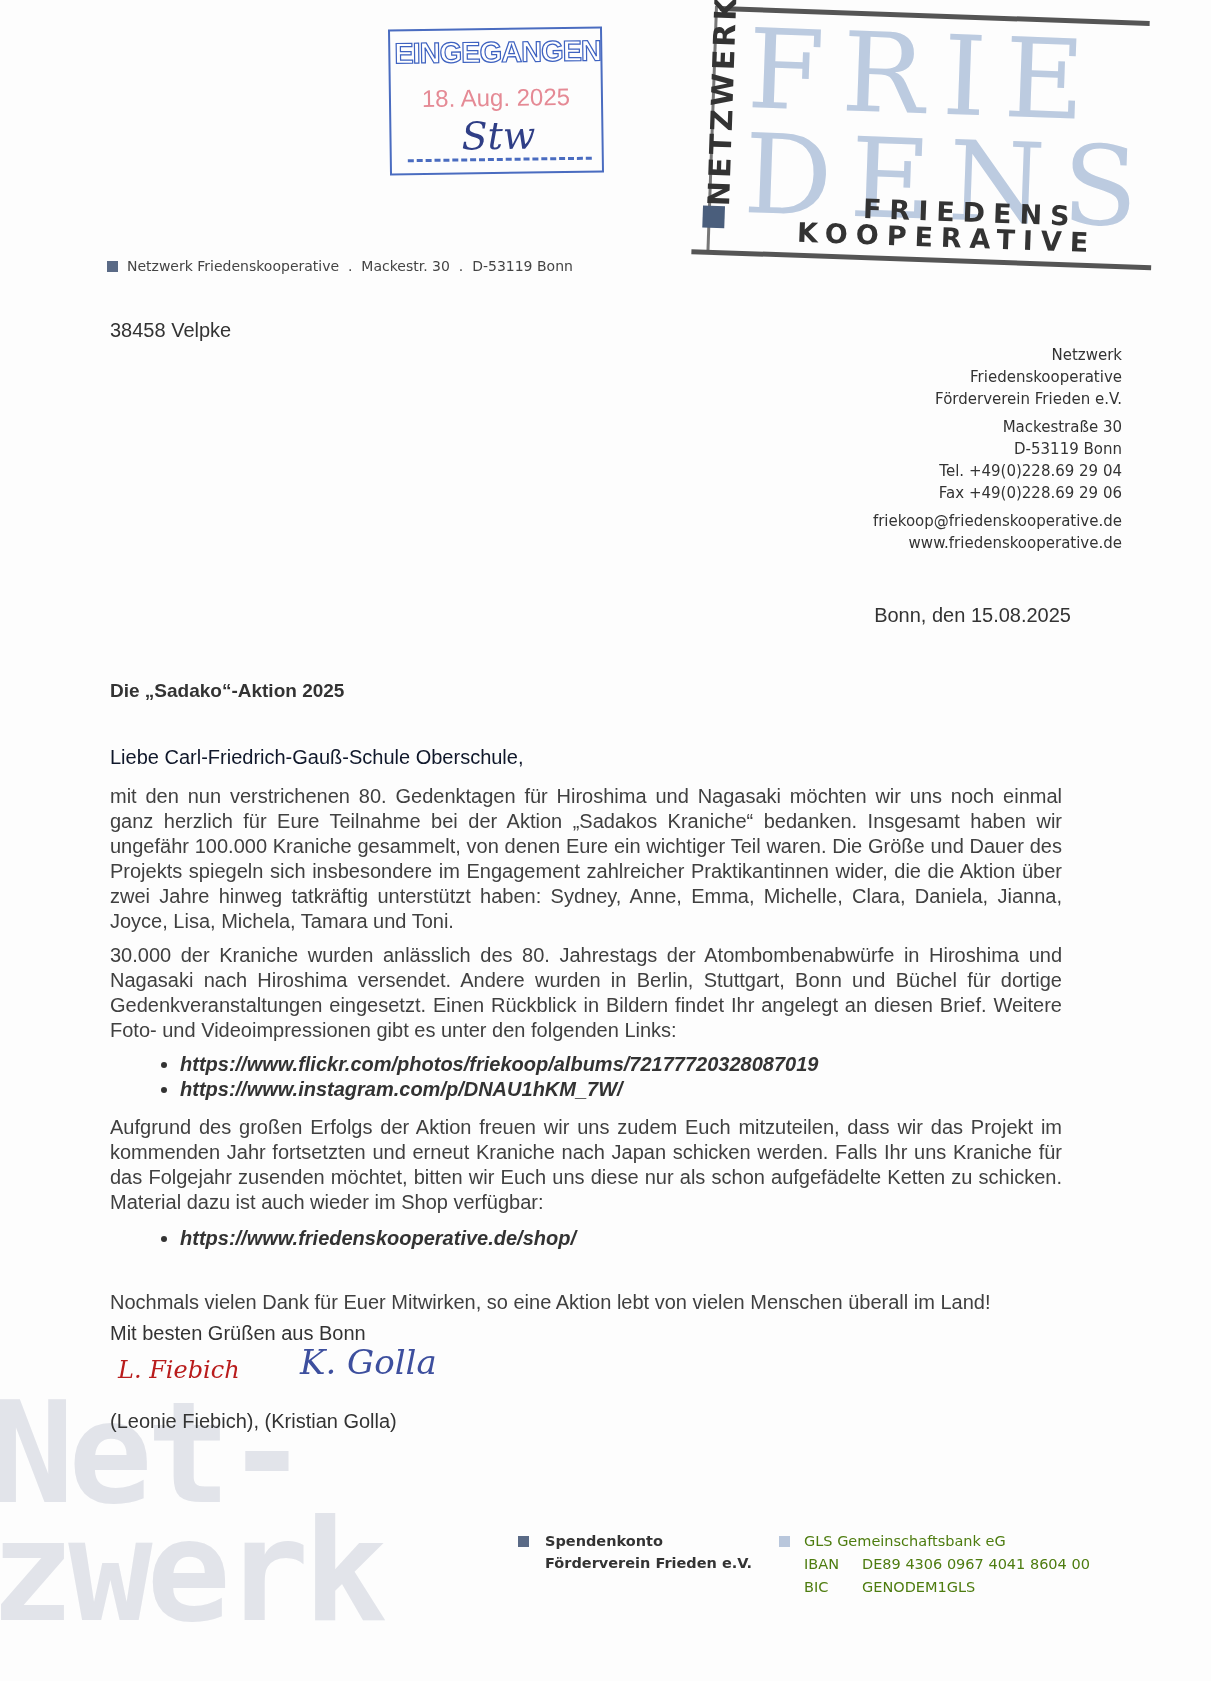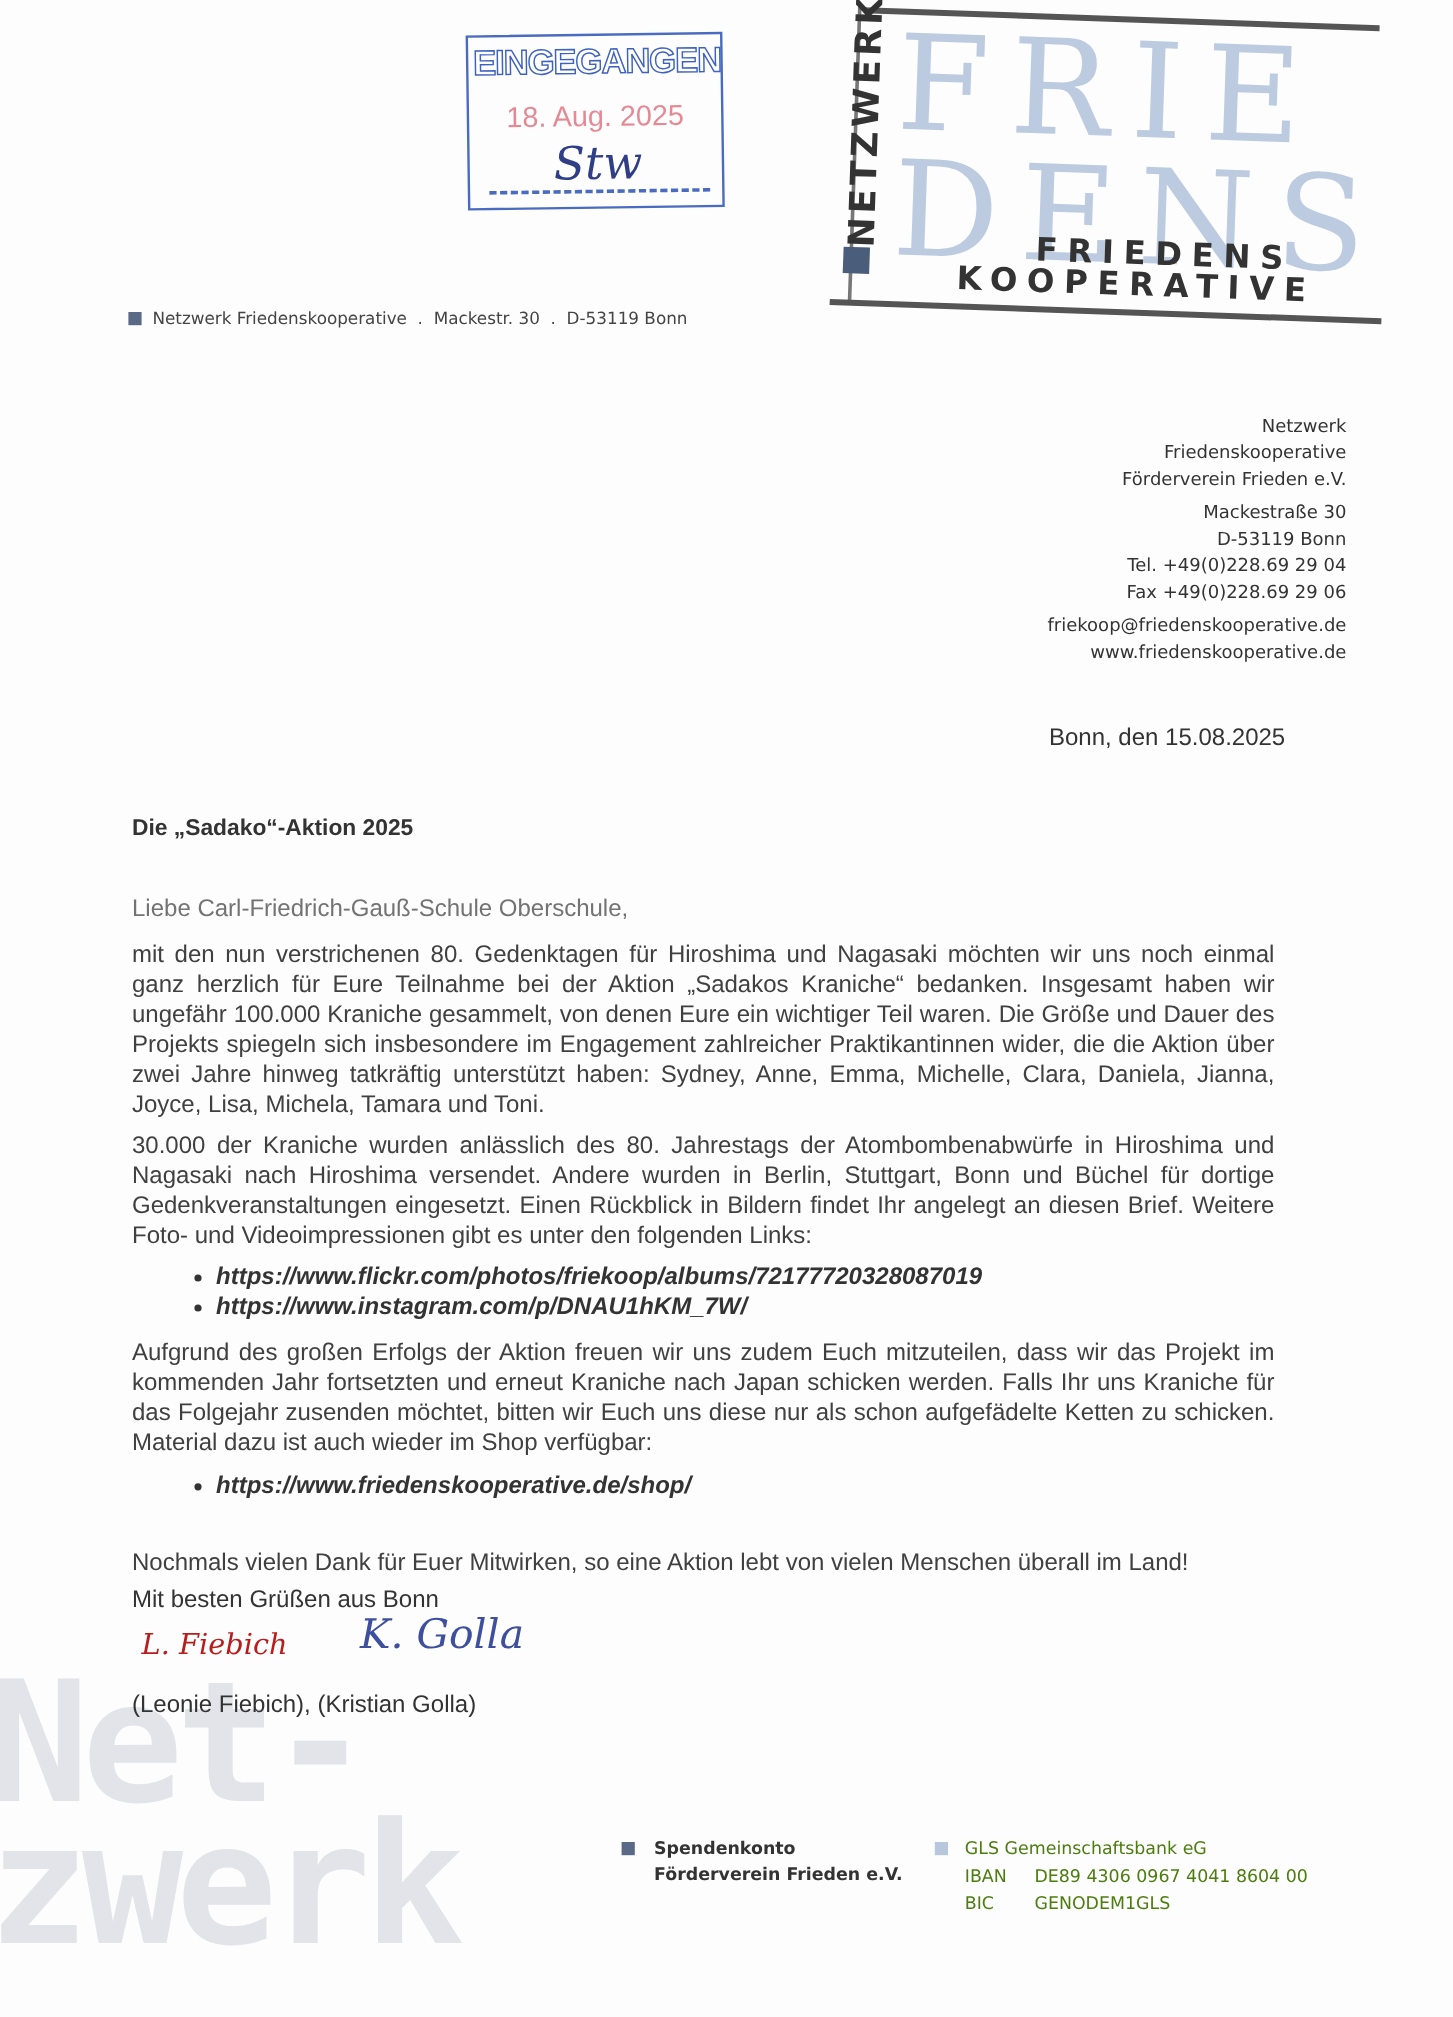--- a/index.html
+++ b/index.html
@@ -26,21 +26,21 @@
   .sq-dark { display:inline-block; width:11px; height:11px; background:#5a6a86; margin-right:9px; vertical-align:-1px; }
   .sq-light { display:inline-block; width:11px; height:11px; background:#b9c7dc; margin-right:14px; vertical-align:-1px; }
   
   #recipient { left:110px; top:318px; font-size:20px; line-height:25px; color:#333; }
   
   #org { right:89px; top:344px; text-align:right; font-family:"DejaVu Sans", sans-serif; font-size:15px; line-height:22px; color:#333; }
   #org .gap { height:6px; }
   
   #date { right:140px; top:604px; font-size:20px; color:#333; }
   #subject { left:110px; top:680px; font-size:19px; font-weight:bold; color:#333; }
-  #salutation { left:110px; top:746px; font-size:20px; color:#737373; }
+  #salutation { left:110px; top:746px; font-size:20px; color:#0f172a; }
   .para { position:absolute; left:110px; width:952px; font-size:20px; line-height:25px; text-align:justify; color:#404040; }
   #p1 { top:784px; }
   #p2 { top:943px; }
   #p3 { top:1115px; }
   #p4 { top:1290px; }
   #closing { left:110px; top:1322px; font-size:20px; color:#333; }
   ul.links { position:absolute; left:140px; margin:0; padding:0 0 0 40px; font-size:20px; line-height:25px; font-style:italic; color:#333; }
   ul.links li { margin:0; padding-left:0;font-weight:bold; }
   #links1 { top:1052px; }
   #links2 { top:1226px; }
@@ -83,20 +83,21 @@
   <div class="fk1">FRIEDENS</div>
   <div class="fk2">KOOPERATIVE</div>
   <div class="frame-bot"></div>
 </div>
 
 <div id="sender" class="abs content">
   <span class="sq-dark"></span><span style="white-space:pre">Netzwerk Friedenskooperative  .  Mackestr. 30  .  D-53119 Bonn</span>
 </div>
 
 <div id="recipient" class="abs content">
+  <div>38458 Velpke</div>
 </div>
 
 <div id="org" class="abs content">
   <div>Netzwerk</div>
   <div>Friedenskooperative</div>
   <div>Förderverein Frieden e.V.</div>
   <div class="gap"></div>
   <div>Mackestraße 30</div>
   <div>D-53119 Bonn</div>
   <div>Tel. +49(0)228.69 29 04</div>

